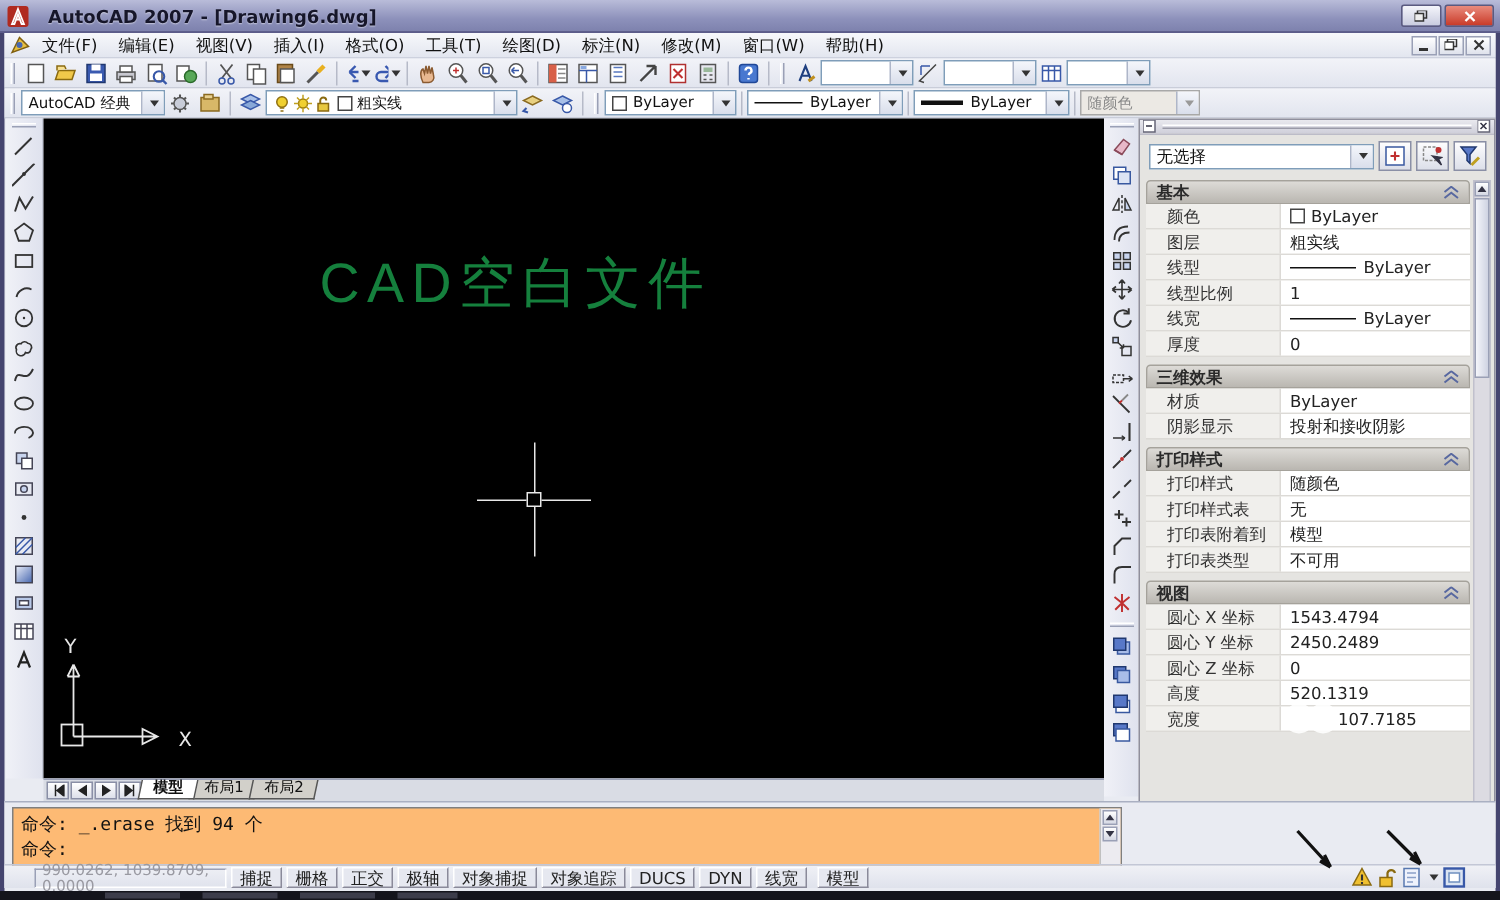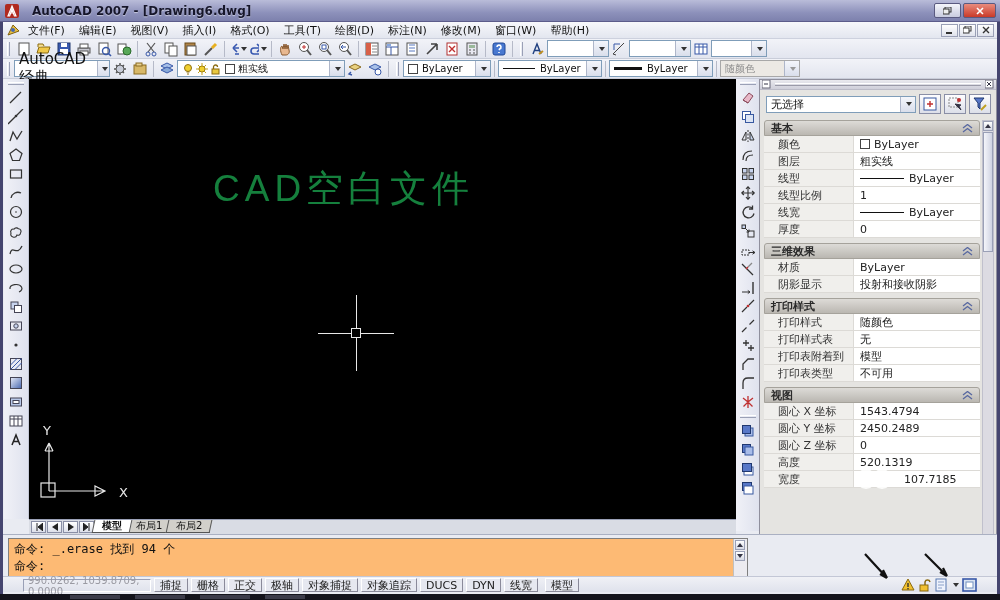--- a/index.html
+++ b/index.html
@@ -333,21 +333,21 @@
       <div class="combo" style="width:56px">
           <div class="cbtn">
             <i class="dn"></i>
           </div>
         </div>
     </div>
 
     <div class="tb tb2">
       <div class="grip"></div>
       <div class="combo" style="width:96px">
-          <span style="font-size:15px">AutoCAD 经典</span>
+          <span style="font-size:10px">AutoCAD 经典</span>
           <div class="cbtn">
             <i class="dn"></i>
           </div>
         </div>
       <div class="tbtn">
           <svg width="16" height="16">
             <circle cx="8" cy="8" r="4" fill="#c8ccd8" stroke="#555"></circle>
             <path d="M8 2 V4 M8 12 V14 M2 8 H4 M12 8 H14 M4 4 L5.5 5.5 M12 4 L10.5 5.5 M4 12 L5.5 10.5 M12 12 L10.5 10.5" stroke="#555" stroke-width="1.4"></path>
           </svg>
         </div>
@@ -890,21 +890,21 @@
           <div class="prow">
               <div class="plabel">高度</div>
               <div class="pvalue">
                 <span>520.1319</span>
               </div>
             </div>
           <div class="prow">
               <div class="plabel">宽度</div>
               <div class="pvalue">
                 <span class="wm"></span>
-                <span style="margin-left:44px">107.7185</span>
+                <span style="margin-left:32px">107.7185</span>
               </div>
             </div>
         </div>
 
       </div>
       <div class="pal-scroll">
         <div class="sbtn" style="top:0">
             <svg width="6" height="4">
               <path d="M0 4 L3 0 L6 4 Z" fill="#334"></path>
             </svg>

